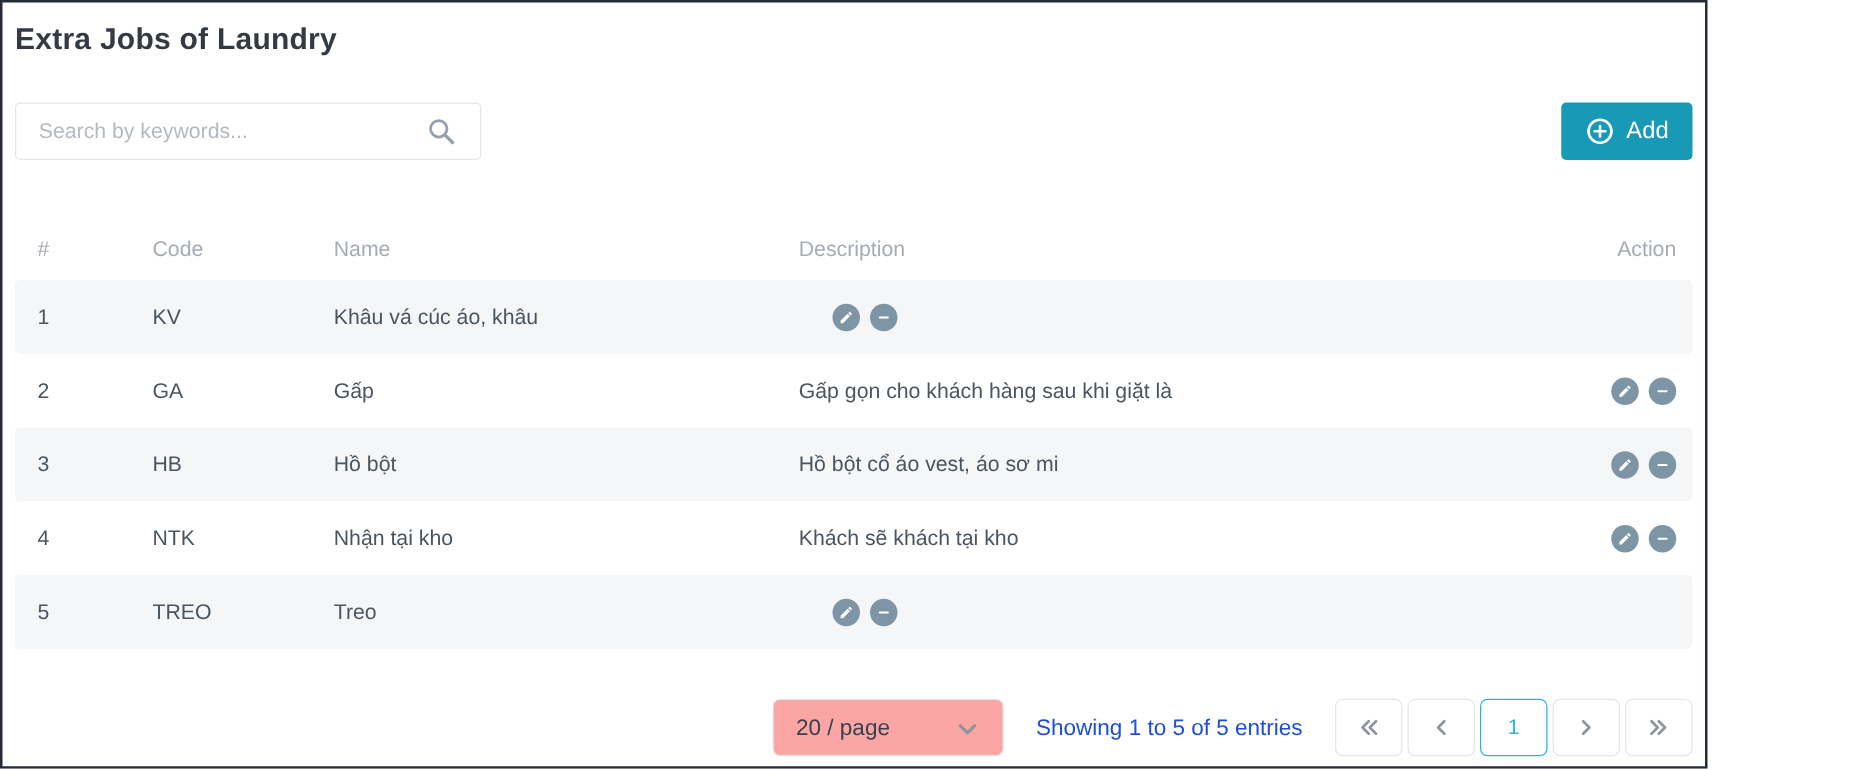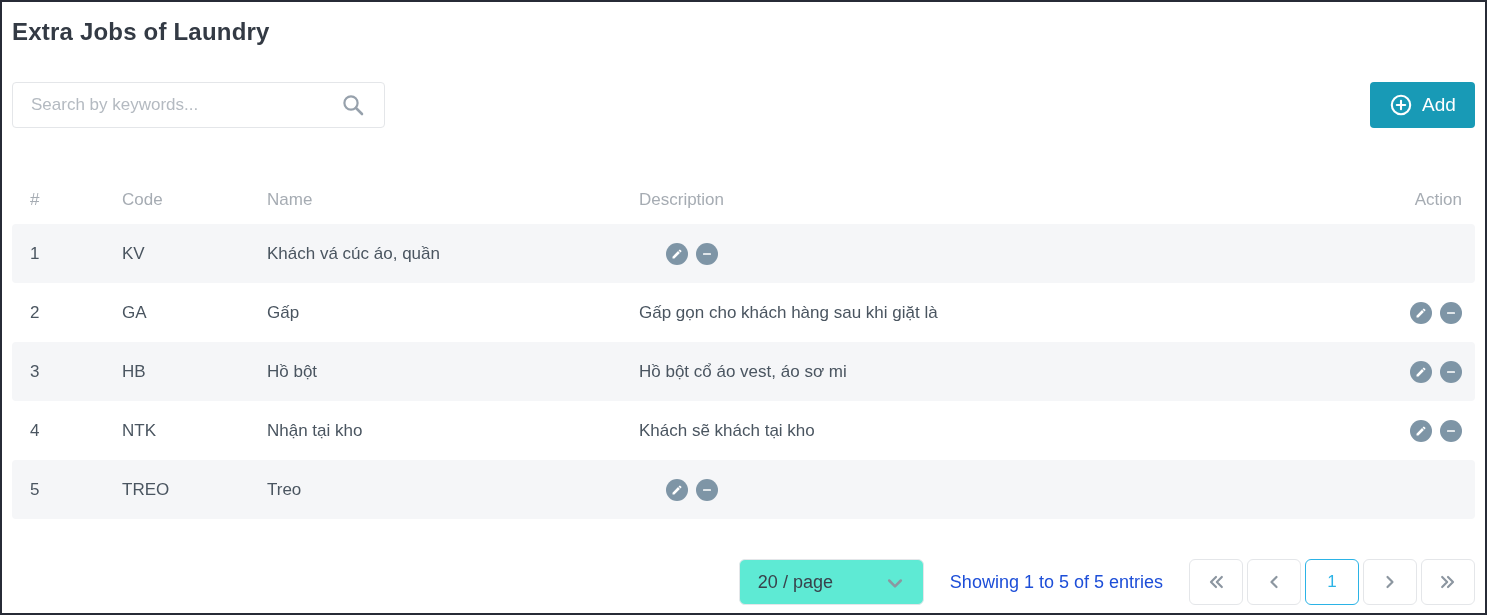--- a/index.html
+++ b/index.html
@@ -1,19 +1,19 @@
 <!DOCTYPE html>
 <html><head>
 <meta charset="utf-8">
 <style>
   * { margin:0; padding:0; box-sizing:border-box; }
   html,body { background:#fff; }
   body { font-family:"Liberation Sans", sans-serif; }
   .page {
-    width:1487px; height:615px;
+    width:1366px; height:615px;
     border:2px solid #272b36;
     background:#ffffff;
     padding:0 10px;
     overflow:hidden;
   }
   .page-title {
     margin-top:16px;
     font-size:24px;
     color:#333a44;
     letter-spacing:0.2px;
@@ -92,21 +92,21 @@
   }
   .footer {
     margin-top:40px;
     display:flex;
     justify-content:flex-end;
     align-items:center;
     gap:26px;
   }
   .page-size-select {
     width:185px; height:46px;
-    background:#5eead4;
+    background:#fca5a5;
     border:1px solid #e4e6e9;
     border-radius:6px;
     display:flex; align-items:center; justify-content:space-between;
     padding:0 18px;
     font-size:18px;
     color:#39424c;
     cursor:pointer;
   }
   .select-caret { color:#8c96a0; width:20px; height:20px; margin-top:2px; }
   .entries-summary { font-size:18px; color:#1d4ed8; }
@@ -159,21 +159,21 @@
       <div class="c-index">#</div>
       <div class="c-code">Code</div>
       <div class="c-name">Name</div>
       <div class="c-desc">Description</div>
       <div class="c-action">Action</div>
     </div>
 
     <div class="trow striped">
       <div class="c-index">1</div>
       <div class="c-code">KV</div>
-      <div class="c-name">Khách vá cúc áo, quần</div>
+      <div class="c-name">Khâu vá cúc áo, khâu</div>
       <div class="c-action">
         <div class="action-btns">
           <button class="icon-circle">
             <svg width="12" height="12" viewBox="0 0 24 24">
               <path fill="#ffffff" d="M3 17.25V21h3.75L17.81 9.94l-3.75-3.75L3 17.25zM20.71 7.04a1 1 0 000-1.41l-2.34-2.34a1 1 0 00-1.41 0l-1.83 1.83 3.75 3.75 1.83-1.83z"></path>
             </svg>
           </button>
           <button class="icon-circle">
             <svg width="12" height="12" viewBox="0 0 24 24">
               <rect x="4" y="10.4" width="16" height="3.2" rx="1.2" fill="#ffffff"></rect>

